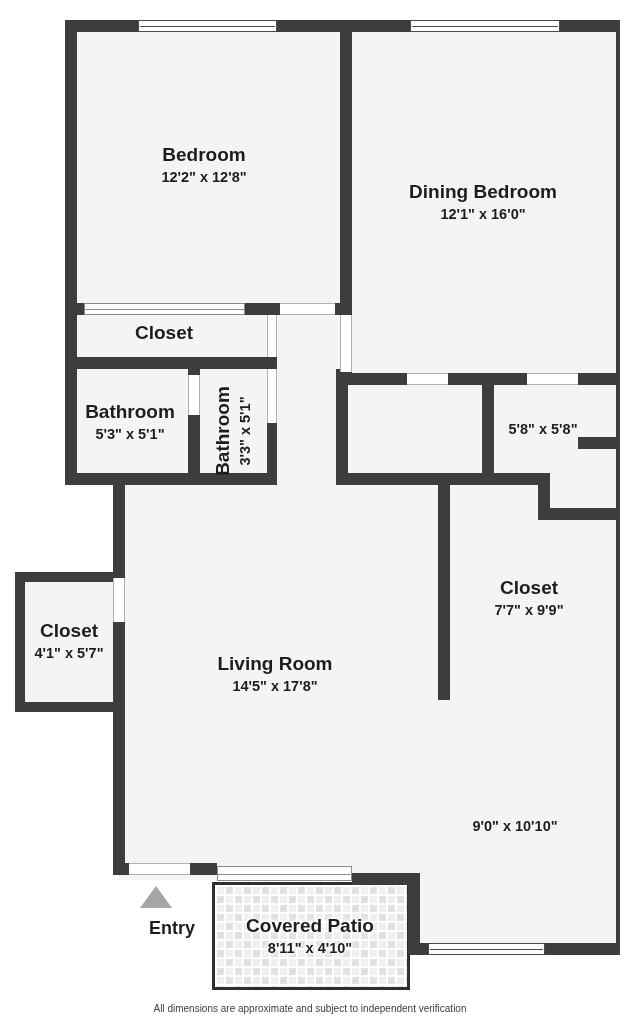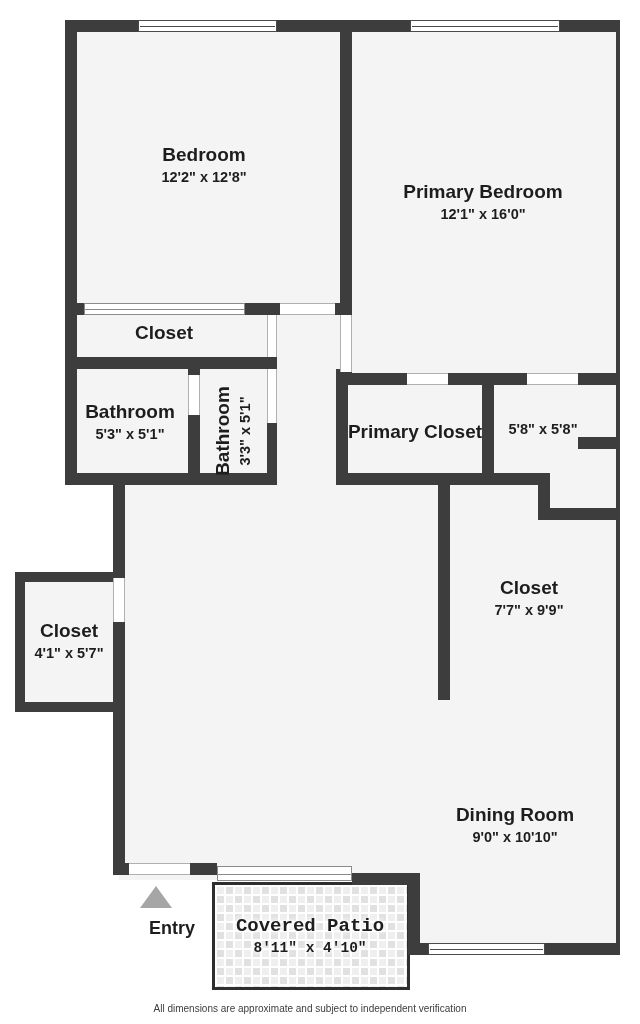--- a/index.html
+++ b/index.html
@@ -22,21 +22,21 @@
            linear-gradient(to right,#ffffff 2px,transparent 2px),
            linear-gradient(to bottom,#ffffff 2px,transparent 2px),
            repeating-conic-gradient(#e1e1e1 0% 25%,#efefef 0% 50%);
          background-size:9px 9px,9px 9px,18px 18px;}
   .lbl{position:absolute;transform:translate(-50%,-50%);text-align:center;color:#1d1d1d;
        line-height:1.18;white-space:nowrap;}
   .lbl .name{display:block;font-size:19px;font-weight:700;}
   .lbl .dims{display:block;font-size:14.5px;font-weight:600;margin-top:3px;}
   .lbl-wrap{white-space:normal;width:140px;}
   .lbl-vert{transform:translate(-50%,-50%) rotate(-90deg);}
-  .lbl-patio{text-shadow:0 0 4px #fff,0 0 6px #fff,0 0 8px #fff;font-family:Liberation Mono, monospace;}
+  .lbl-patio{text-shadow:0 0 4px #fff,0 0 6px #fff,0 0 8px #fff;}
   .entry-lbl{position:absolute;transform:translate(-50%,-50%);font-size:18px;font-weight:700;color:#1d1d1d;}
   .arrow-up{position:absolute;width:0;height:0;
             border-left:16px solid transparent;border-right:16px solid transparent;
             border-bottom:22px solid #a6a6a6;}
   .watermark{position:absolute;left:2px;top:956px;font-size:31px;font-weight:100;
              letter-spacing:5px;color:#f3f3f3;-webkit-text-stroke:1px #c6c6c6;}
   .disclaimer{position:absolute;left:0;right:0;top:1003px;text-align:center;
               font-size:10px;color:#3d3d3d;}
 </style>
 </head>
@@ -101,50 +101,50 @@
   <div class="gap-h" style="left:527px;top:373px;width:51px;height:12px"></div>
   <div class="gap-v" style="left:113px;top:578px;width:12px;height:44px"></div>
   <div class="gap-h" style="left:129px;top:863px;width:61px;height:12px"></div>
   <div class="slider" style="left:217px;top:866px;width:135px;height:15px"></div>
 
   <div class="lbl" style="left:204px;top:165px">
     <span class="name">Bedroom</span>
     <span class="dims">12'2" x 12'8"</span>
   </div>
   <div class="lbl" style="left:483px;top:202px">
-    <span class="name">Primary Bedroom</span>
+    <span class="name">Dining Bedroom</span>
     <span class="dims">12'1" x 16'0"</span>
   </div>
   <div class="lbl" style="left:164px;top:333px">
     <span class="name">Closet</span>
   </div>
   <div class="lbl" style="left:130px;top:422px">
     <span class="name">Bathroom</span>
     <span class="dims">5'3" x 5'1"</span>
   </div>
   <div class="lbl lbl-vert" style="left:233px;top:431px">
     <span class="name">Bathroom</span>
     <span class="dims">3'3" x 5'1"</span>
   </div>
-  <div class="lbl" style="left:415px;top:432px">
-    <span class="name">Primary Closet</span>
-  </div>
   <div class="lbl lbl-wrap" style="left:543px;top:428px">
     <span class="dims">5'8" x 5'8"</span>
   </div>
   <div class="lbl" style="left:529px;top:598px">
     <span class="name">Closet</span>
     <span class="dims">7'7" x 9'9"</span>
   </div>
   <div class="lbl" style="left:69px;top:641px">
     <span class="name">Closet</span>
     <span class="dims">4'1" x 5'7"</span>
   </div>
+  <div class="lbl" style="left:275px;top:674px">
+    <span class="name">Living Room</span>
+    <span class="dims">14'5" x 17'8"</span>
+  </div>
   <div class="lbl" style="left:515px;top:825px">
-    <span class="name">Dining Room</span>
     <span class="dims">9'0" x 10'10"</span>
   </div>
   <div class="lbl lbl-patio" style="left:310px;top:936px">
     <span class="name">Covered Patio</span>
     <span class="dims">8'11" x 4'10"</span>
   </div>
 
   <div class="arrow-up" style="left:140px;top:886px"></div>
   <div class="entry-lbl" style="left:172px;top:928px">Entry</div>
 

